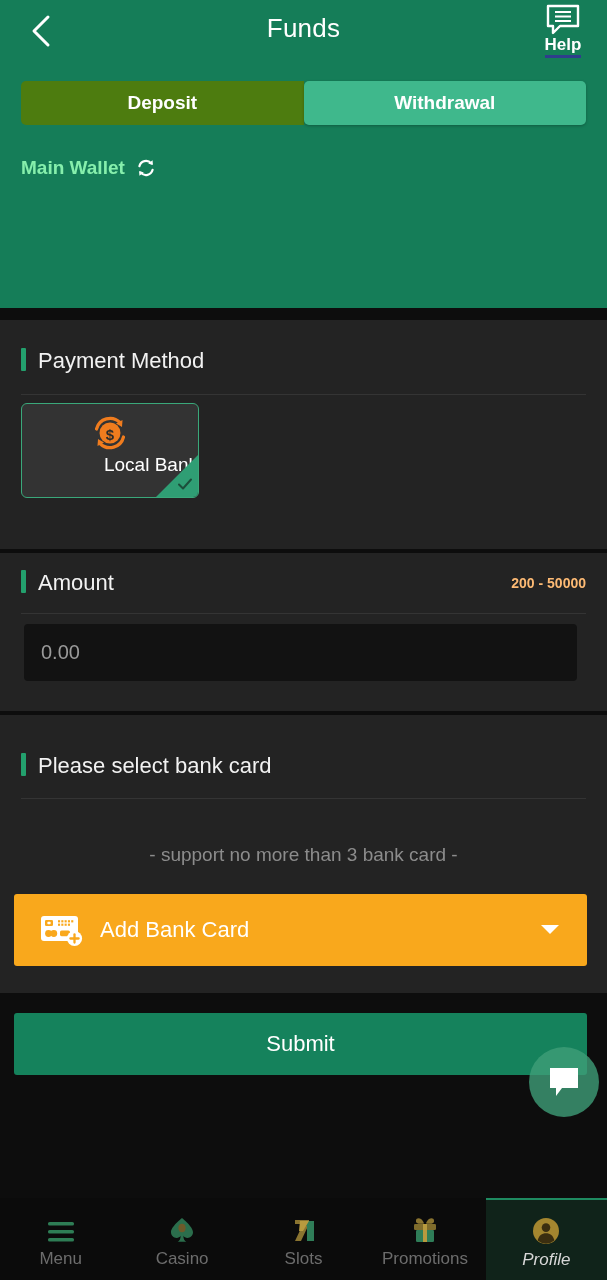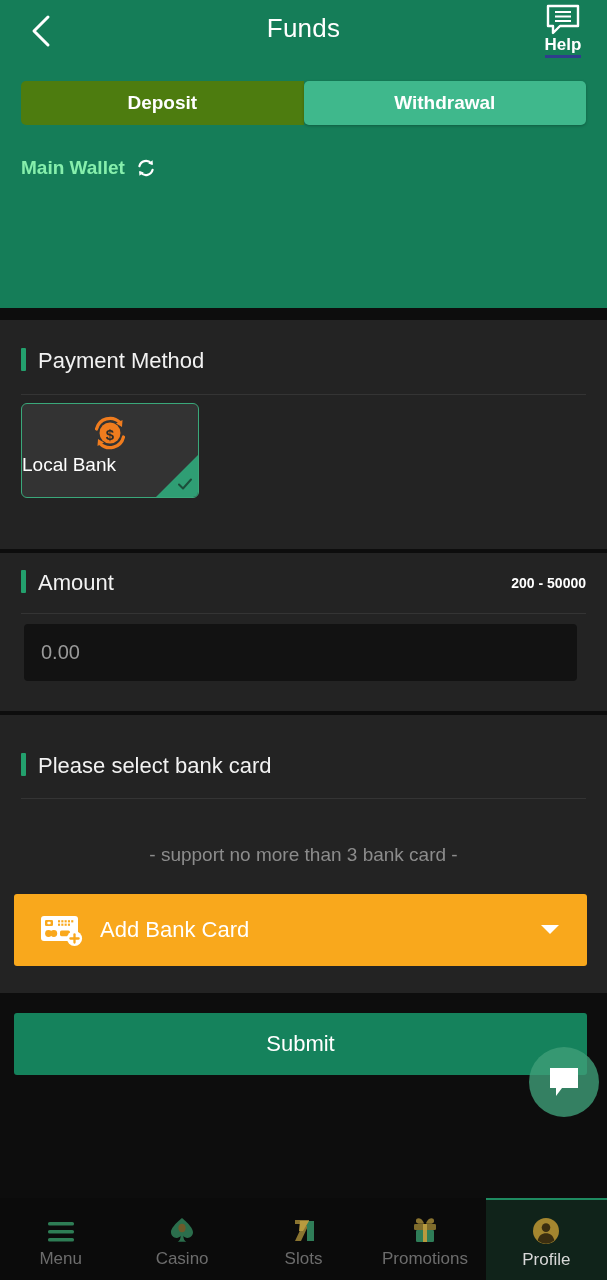--- a/index.html
+++ b/index.html
@@ -67,35 +67,35 @@
   .panel { position: absolute; left: 0; width: 607px; background: #232323; }
   .panel-inner { position: relative; width: 100%; height: 100%; }
 
   .sec-title-row {
     position: absolute; left: 21px; right: 21px; display: flex;
     align-items: center; justify-content: space-between;
   }
   .sec-title { display: flex; align-items: flex-start; gap: 12px; }
   .sec-bar { width: 5px; height: 23px; background: #23a06d; border-radius: 1px; }
   .sec-text { color: #f2f2f2; font-size: 22px; font-weight: 400; }
-  .sec-hint { color: #ffffff; font-size: 14px; font-weight: bold; }
+  .sec-hint { color: #fdba74; font-size: 14px; font-weight: bold; }
   .sec-divider {
     position: absolute; left: 21px; right: 21px; height: 1px; background: #343434;
   }
 
   
   .pm-panel { top: 320px; height: 229px; }
   .pm-card {
     position: absolute; left: 21px; top: 83px; width: 178px; height: 95px;
     background: #333333; border: 1px solid #3aa87a; border-radius: 6px;
     overflow: hidden; cursor: pointer;
   }
   .pm-icon { position: absolute; left: 0; right: 0; top: 9px; display: flex; justify-content: center; }
   .pm-name {
-    position: absolute; left: 0; right: 0; top: 50px; text-align: left;
+    position: absolute; left: 0; right: 0; top: 50px; text-align: right;
     color: #ffffff; font-size: 19px;
   }
   .pm-check {
     position: absolute; right: 0; bottom: 0; width: 0; height: 0;
     border-left: 42px solid transparent; border-bottom: 42px solid #2f9e74;
   }
   .pm-check-mark {
     position: absolute; right: 4px; bottom: 4px; width: 18px; height: 18px;
     display: flex; align-items: center; justify-content: center;
   }
@@ -145,21 +145,21 @@
   
   .bottom-nav {
     position: absolute; left: 0; bottom: 0; width: 607px; height: 82px;
     background: #0b0b0b; display: flex;
   }
   .nav-item {
     flex: 1; display: flex; flex-direction: column; align-items: center;
     justify-content: center; gap: 4px; cursor: pointer; position: relative;
     padding-top: 4px;
   }
-  .nav-item.active { background: #10231a; border-top: 2px solid #1e8a60; }
+  .nav-item.active { background: #10231a; border-top: 2px solid #1e8a60; font-style: italic; }
   .nav-ico { height: 32px; display: flex; align-items: flex-end; justify-content: center; }
   .nav-label { font-size: 17px; color: #6c6c6c; }
   .nav-item.active .nav-label { color: #d8d8d8; }
 </style>
 </head>
 <body>
 
 <div id="app">
 
   <div class="header">

